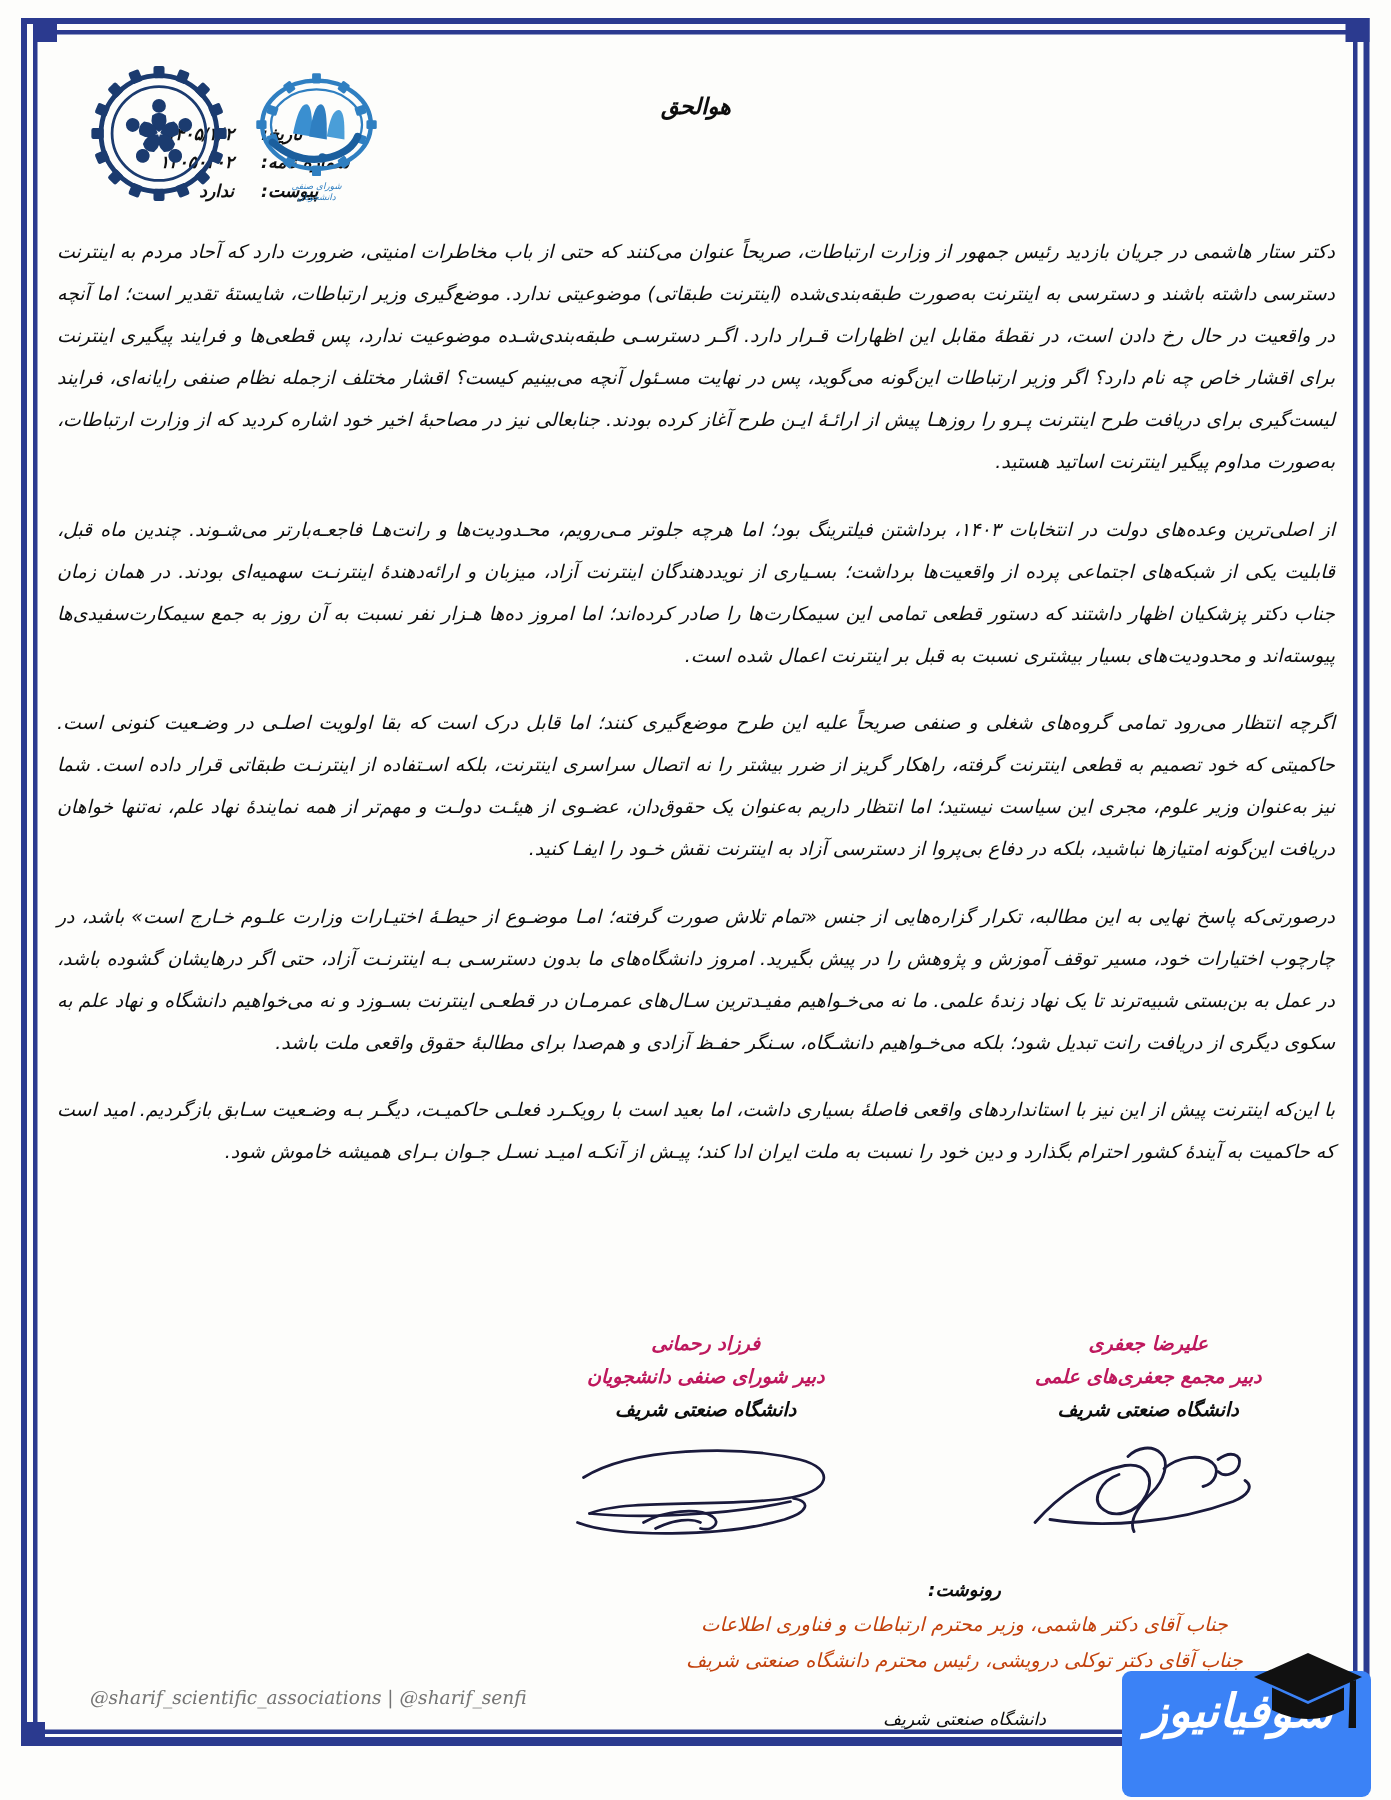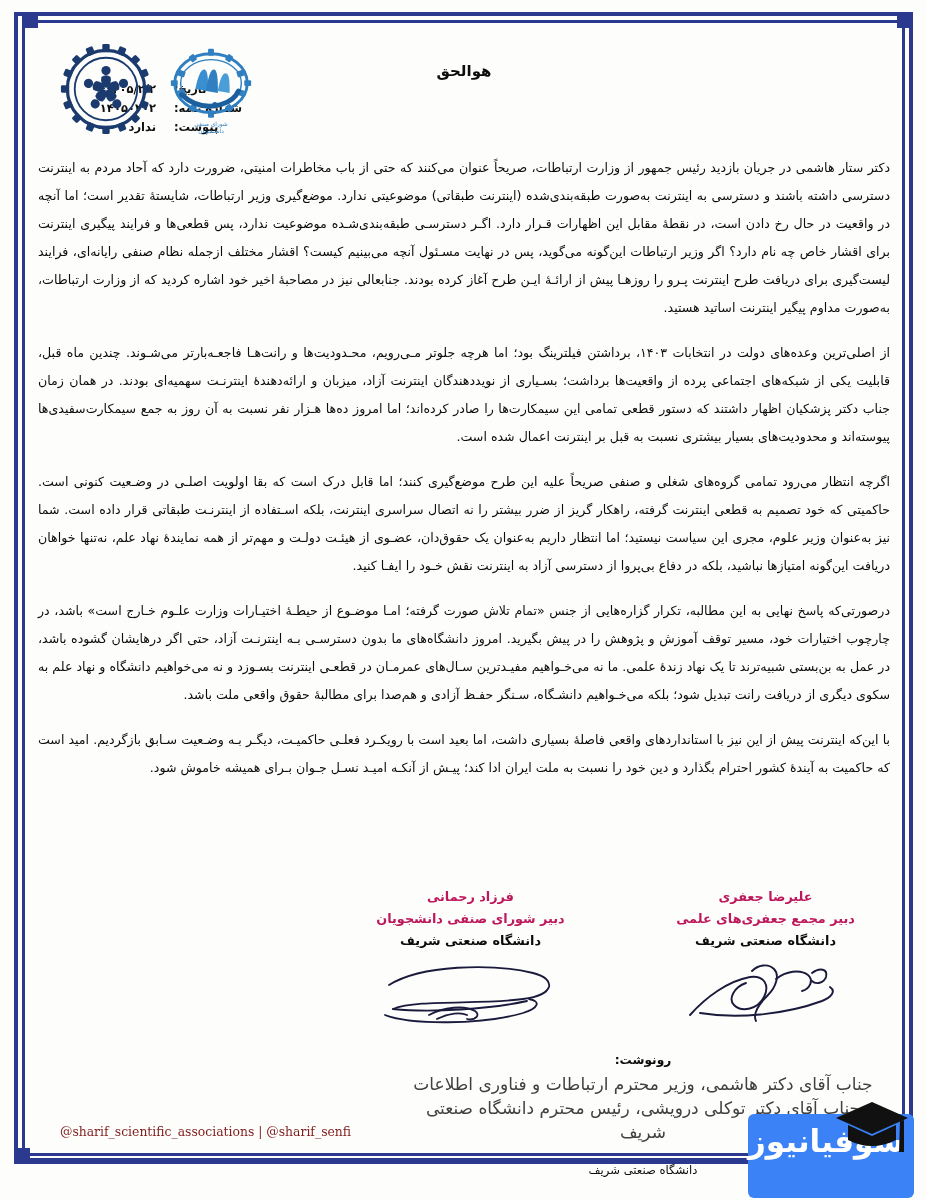--- a/index.html
+++ b/index.html
@@ -11,20 +11,21 @@
     background: #ffffff;
     font-family: "DejaVu Sans", "Liberation Sans", sans-serif;
     overflow: hidden;
   }
 
   #page {
     position: relative;
     width: 927px;
     height: 1200px;
     background: #fdfdfb;
+    font-style: italic;
   }
 
   
   .frame-outer {
     position: absolute;
     left: 14px; top: 12px;
     width: 899px; height: 1152px;
     border: 4px solid #2b3a8f;
     background: transparent;
     pointer-events: none;
@@ -188,41 +189,41 @@
     text-align: right;
   }
   .cc-title {
     font-size: 12.2px;
     font-weight: bold;
     line-height: 24px;
     color: #0c0c0c;
     text-align: center;
   }
   .cc-line {
-    font-size: 17px;
+    font-size: 13px;
     line-height: 24px;
-    color: #404040;
+    color: #c2410c;
     text-align: center;
   }
   .cc-foot {
     font-size: 11.6px;
     line-height: 24px;
     color: #0c0c0c;
     text-align: center;
     margin-top: 14px;
   }
 
   
   .handles {
     position: absolute;
     top: 1096px;
     left: 30px;
     font-family: "DejaVu Serif", "Liberation Serif", serif;
     font-size: 12.4px;
-    color: #7f1d1d;
+    color: #737373;
     direction: ltr;
     white-space: nowrap;
   }
 
   
   .watermark {
     position: absolute;
     left: 748px;
     top: 1114px;
     width: 166px;

